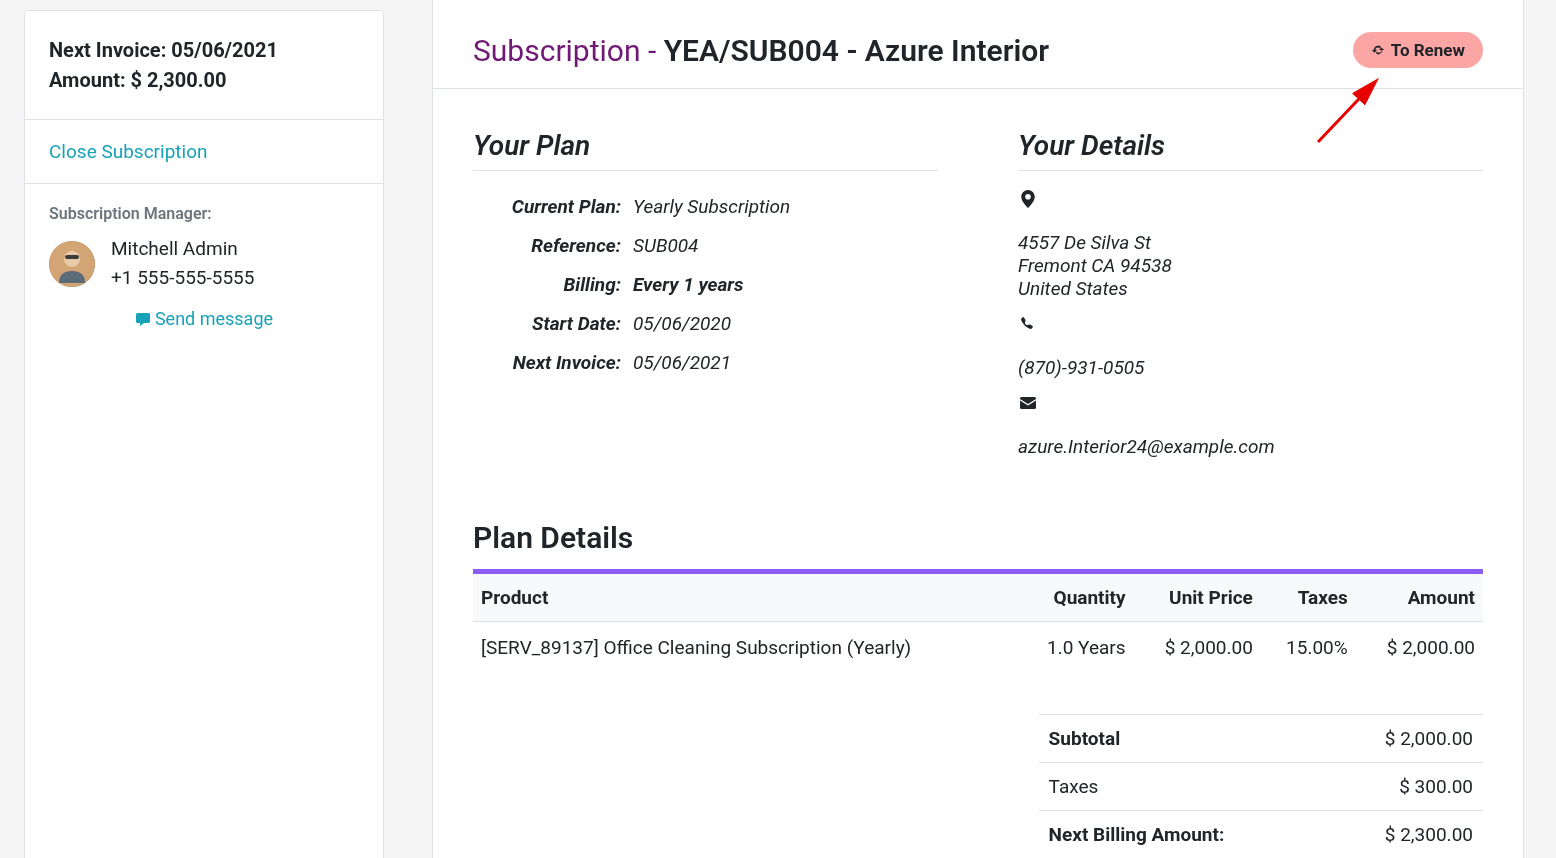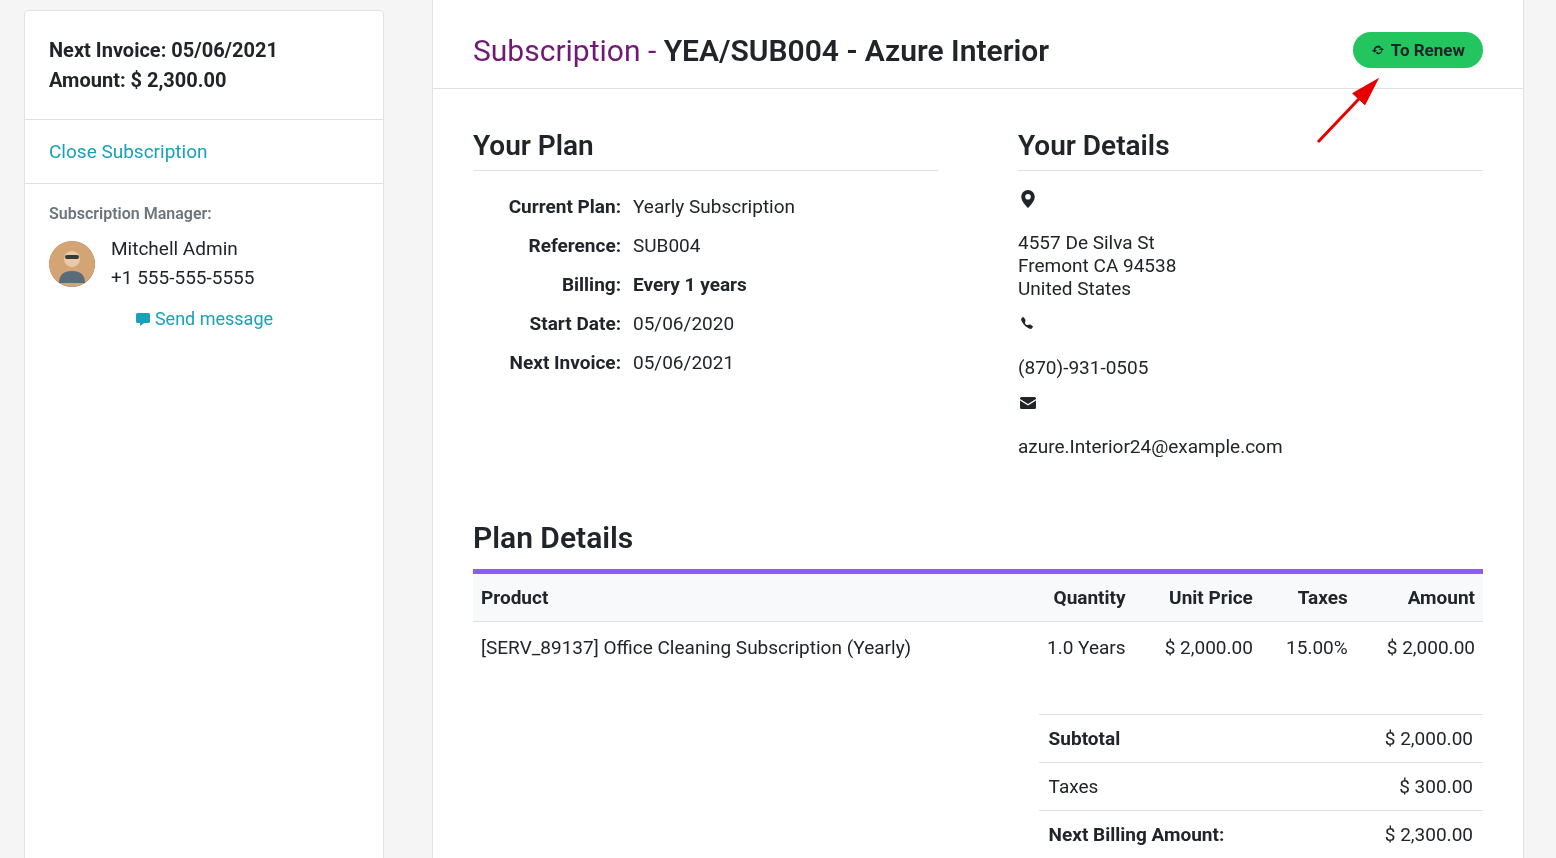--- a/index.html
+++ b/index.html
@@ -94,21 +94,21 @@
   display: flex;
   justify-content: space-between;
   align-items: center;
   padding: 32px 40px 20px 40px;
   border-bottom: 1px solid #dee2e6;
   position: relative;
 }
 .title-bar h1 { font-size: 30px; font-weight: 600; }
 .title-prefix { color: #701a75; font-weight: 400; }
 .badge {
-  background: #22c55e;
+  background: #fca5a5;
   color: #212529;
   font-weight: 700;
   padding: 8px 18px;
   border-radius: 20px;
   font-size: 17px;
   display: inline-flex;
   align-items: center;
   gap: 6px;
   cursor: pointer;
 }
@@ -118,20 +118,21 @@
   top: 72px;
   right: 130px;
   pointer-events: none;
 }
 .content {
   padding: 40px;
 }
 .two-col {
   display: flex;
   gap: 80px;
+  font-style: italic;
 }
 .col { flex: 1; }
 .section-title {
   font-size: 28px;
   font-weight: 600;
   border-bottom: 1px solid #dee2e6;
   padding-bottom: 8px;
   margin-bottom: 16px;
 }
 .plan-row {

